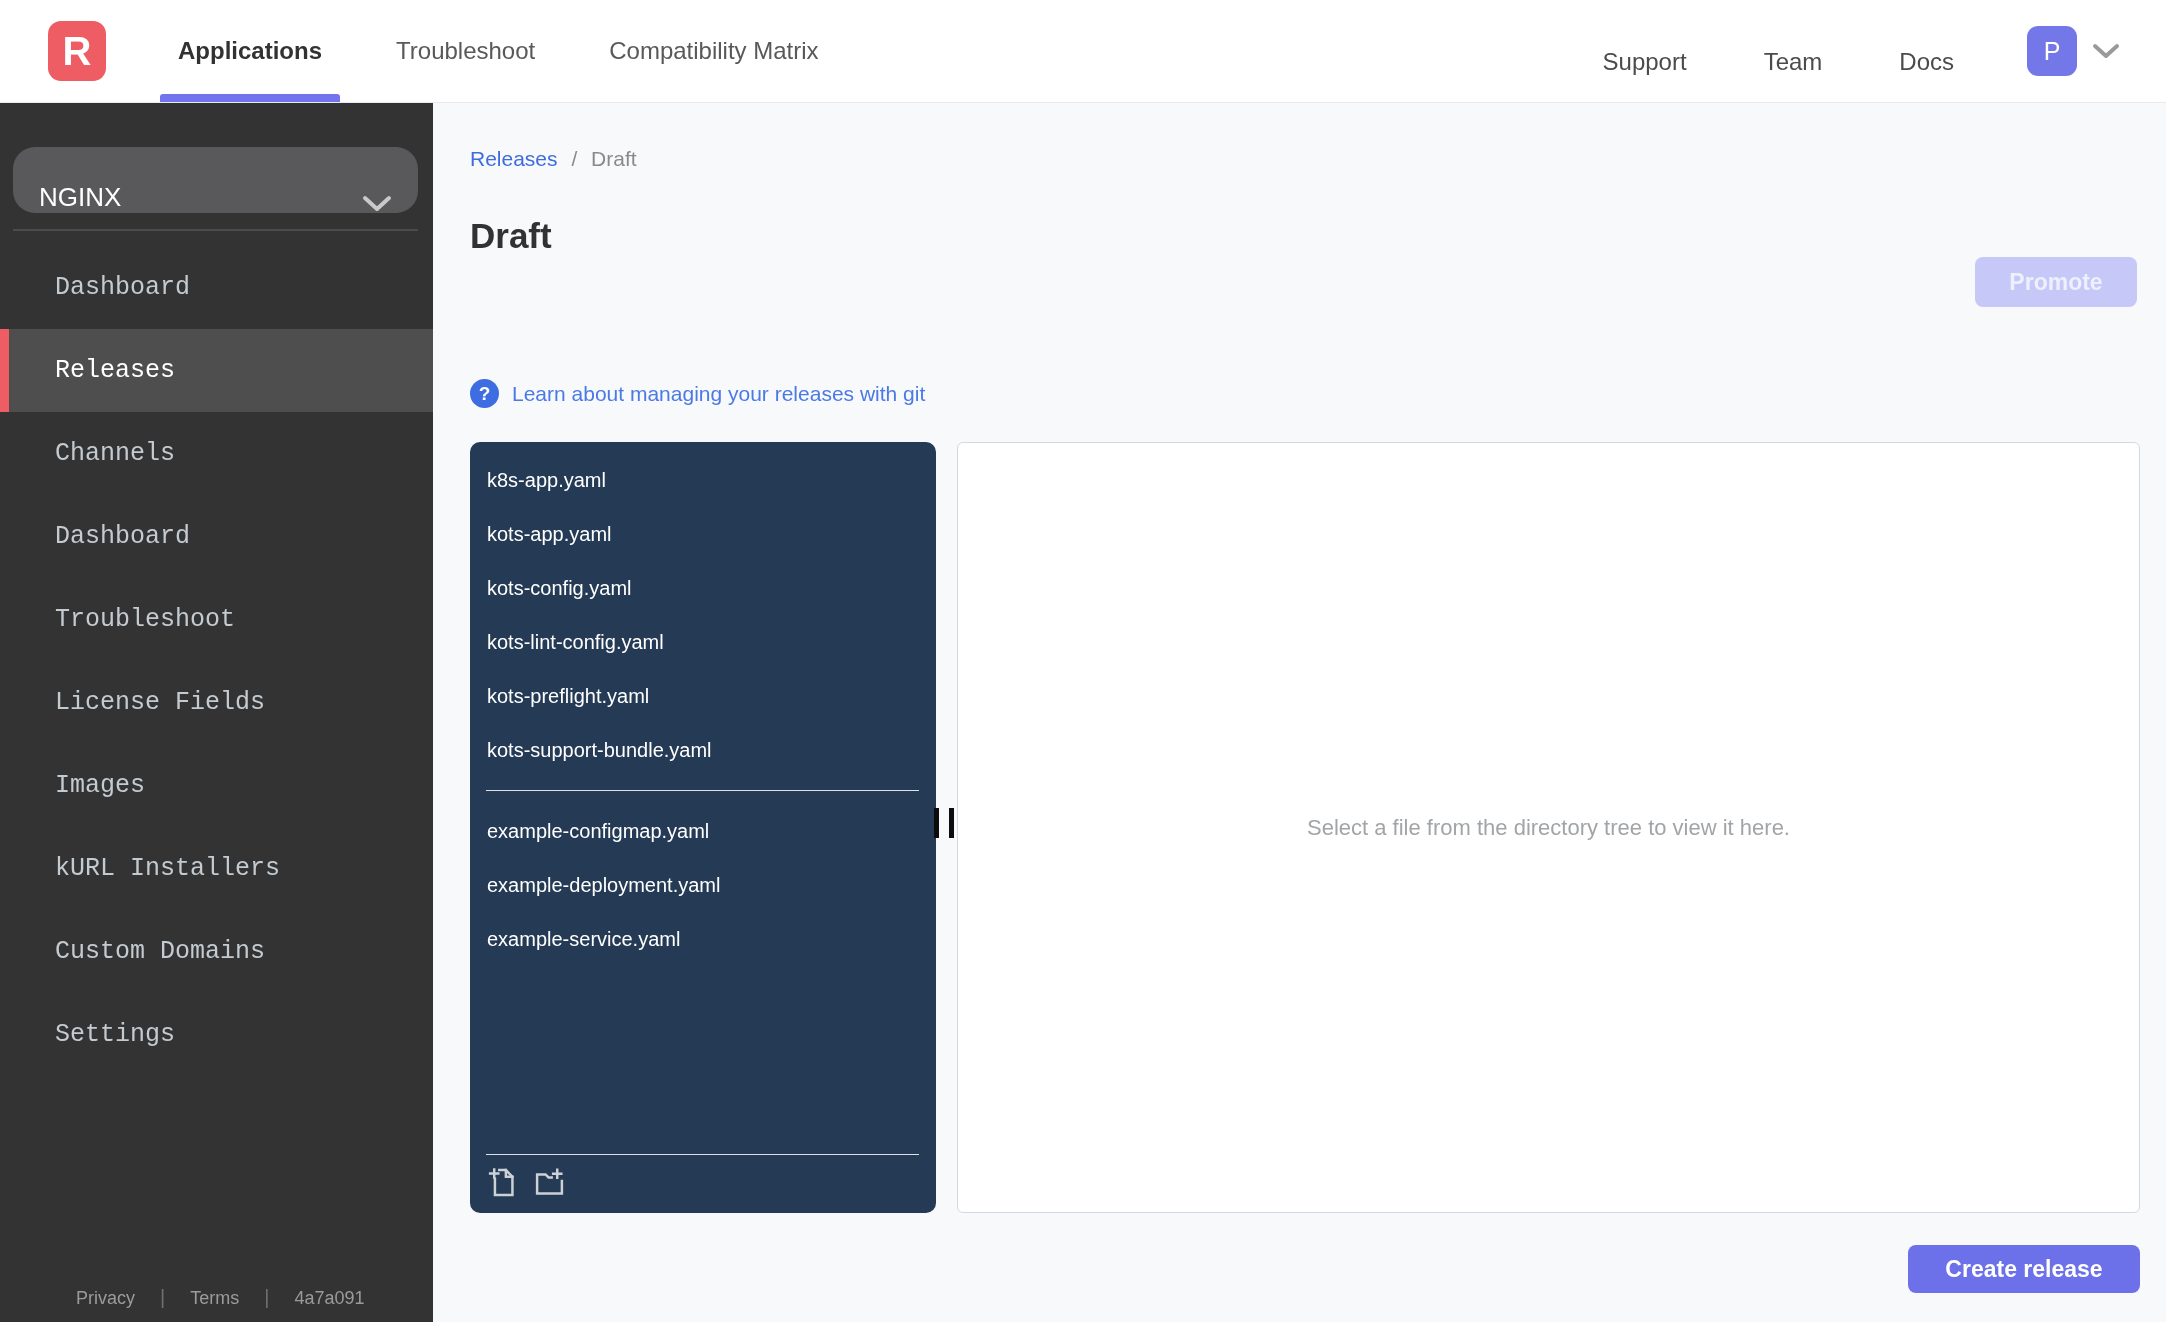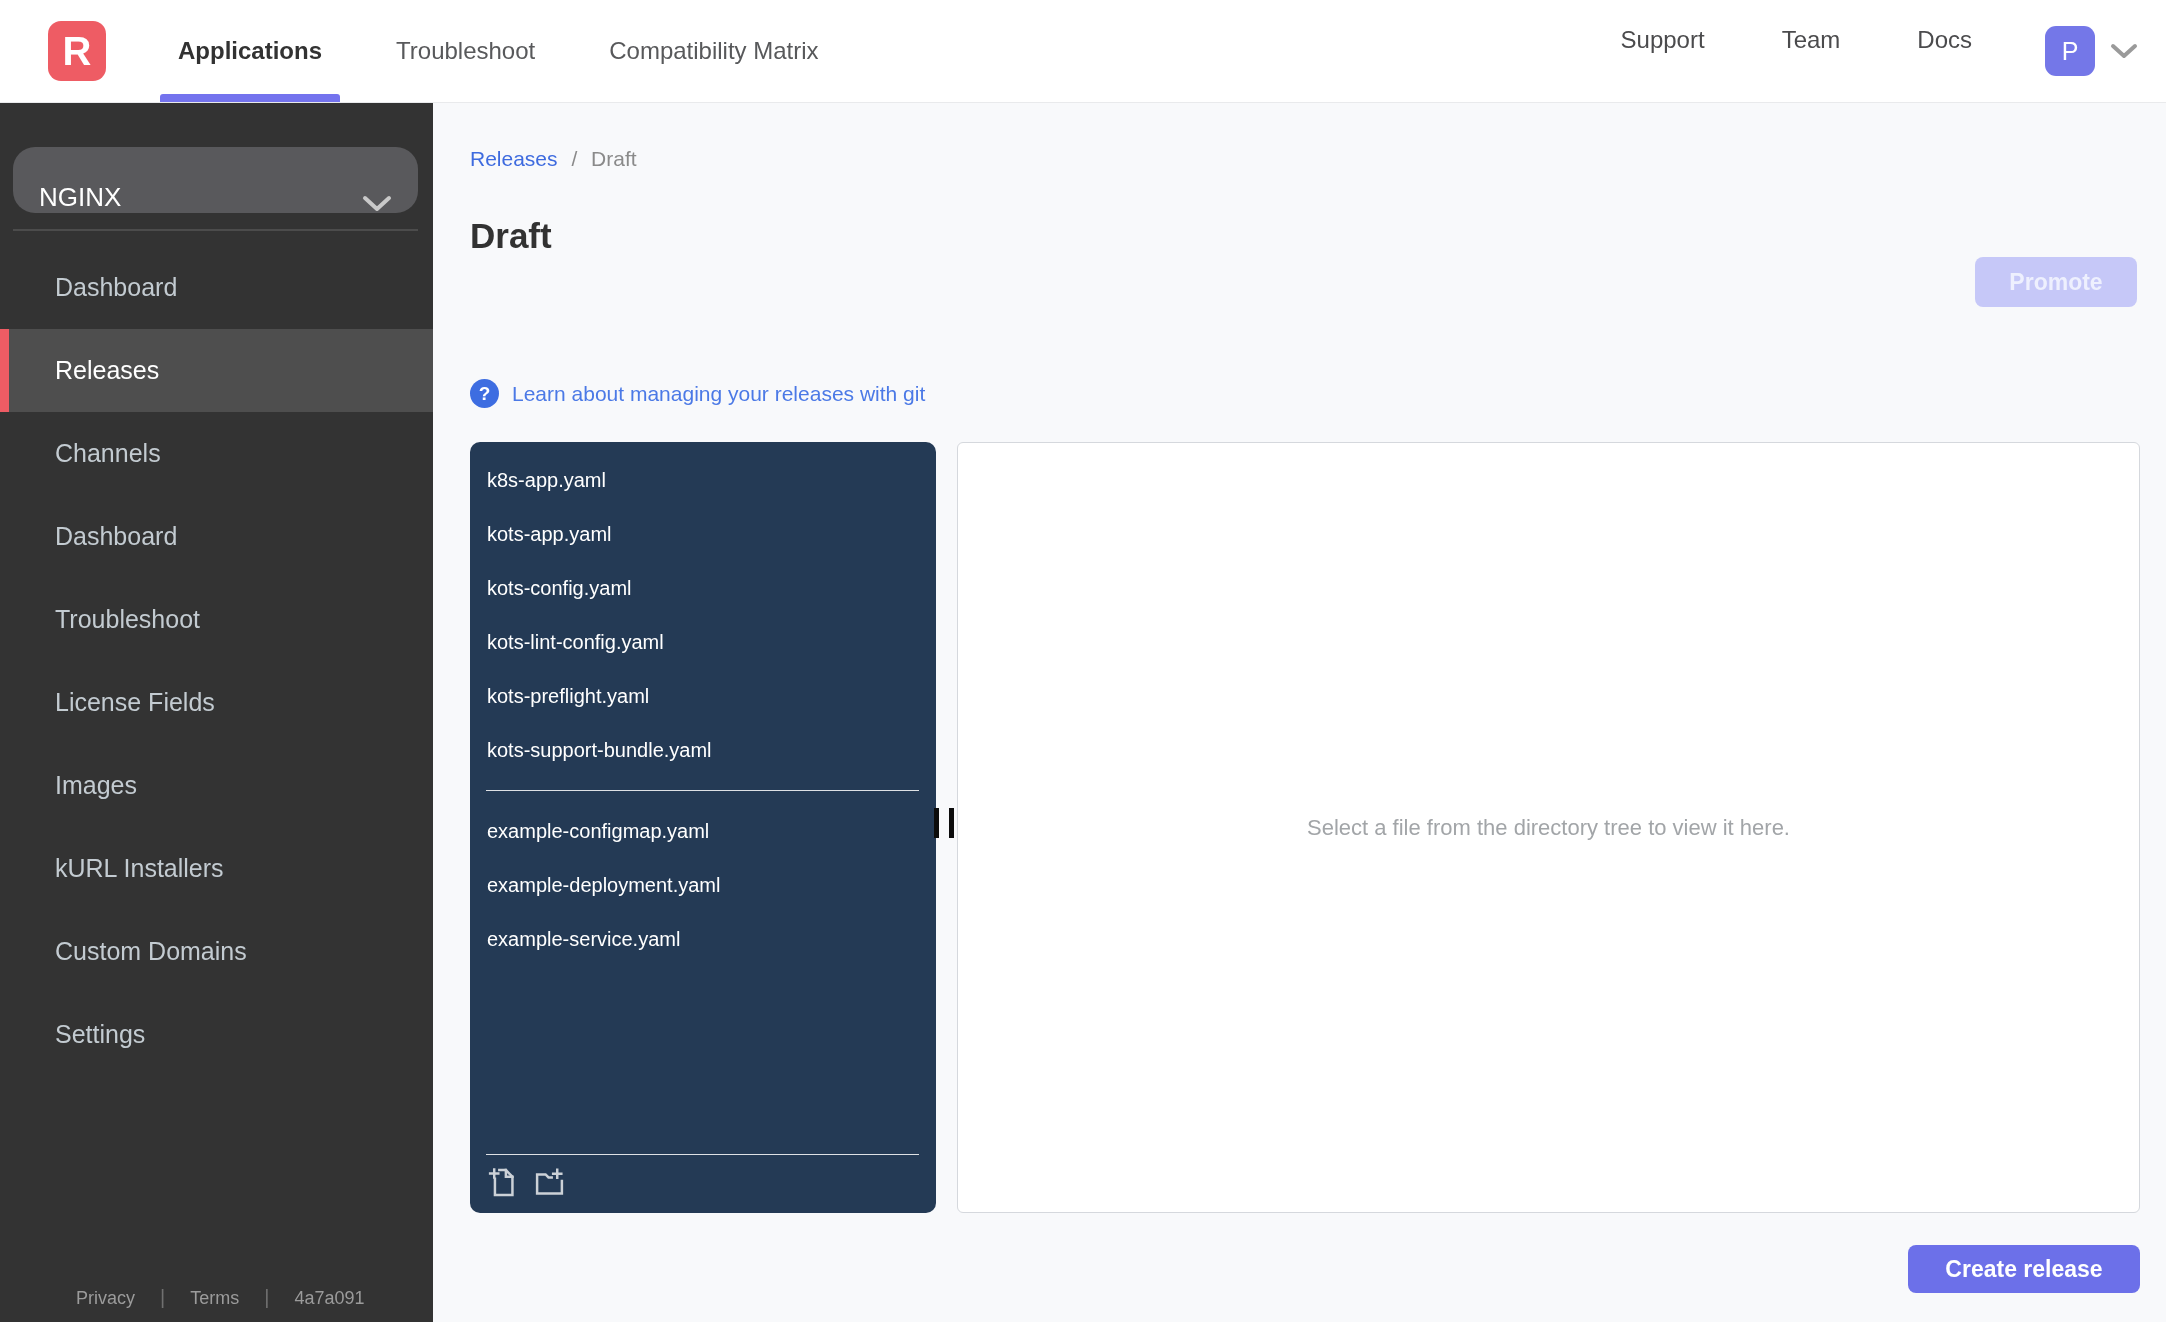--- a/index.html
+++ b/index.html
@@ -11,36 +11,36 @@
   .topnav { position:absolute; top:0; left:0; width:2166px; height:103px; background:#ffffff;
             border-bottom:1px solid #e9eaec; display:flex; align-items:center; z-index:10; }
   .logo { width:58px; height:60px; margin-left:48px; background:#ee5c64; border-radius:13px;
           color:#ffffff; font-weight:bold; font-size:40px; display:flex; align-items:center; justify-content:center; }
   .tabs { display:flex; margin-left:54px; height:100%; gap:38px; }
   .tab { position:relative; padding:0 18px; height:100%; display:flex; align-items:center;
          font-size:24px; color:#58595b; cursor:pointer; white-space:nowrap; }
   .tab.active { font-weight:bold; color:#323232; }
   .tab.active::after { content:""; position:absolute; left:0; right:0; bottom:0; height:8px;
                        background:#7473ee; border-radius:3px 3px 0 0; }
-  .nav-right { margin-left:auto; display:flex; align-items:flex-start; padding-right:28px; }
+  .nav-right { margin-left:auto; display:flex; align-items:flex-end; padding-right:46px; }
   .nav-links { display:flex; align-items:center; gap:77px; }
   .nav-link { font-size:24px; color:#4b4b4d; }
   .user-menu { display:flex; align-items:center; gap:15px; margin-left:73px; cursor:pointer; }
   .avatar { width:50px; height:50px; border-radius:11px; background:#7477e8; color:#ffffff;
             font-size:25px; display:flex; align-items:center; justify-content:center; }
   .chev svg { display:block; }
 
   
   .sidebar { position:absolute; top:103px; left:0; bottom:0; width:433px; background:#333333; }
   .app-selector { margin:44px 15px 0 13px; height:66px; background:#59595c; border-radius:22px;
                   display:flex; align-items:flex-end; padding:0 26px; cursor:pointer; }
   .app-selector-label { color:#ffffff; font-size:26px; }
   .app-selector .chev { margin-left:auto; }
   .sidebar-divider { height:2px; background:#4c4c4c; margin:16px 15px 0 13px; }
-  .side-nav { margin-top:15px; }
+  .side-nav { margin-top:15px;font-family:Liberation Mono, monospace; }
   .side-item { height:83px; display:flex; align-items:center; padding-left:55px;
                font-size:25px; color:#c3cbd1; cursor:pointer; }
   .side-item.active { background:#4e4e4e; color:#ffffff; border-left:9px solid #ee5c64; padding-left:46px; }
   .sidebar-footer { position:absolute; bottom:13px; left:76px; display:flex; align-items:flex-end;
                     gap:25px; font-size:18px; color:#9b9b9b; }
   .sidebar-footer .sep { color:#707070; font-size:20px; }
   .sidebar-footer a { color:#9b9b9b; }
 
   
   .main { position:absolute; left:433px; top:103px; right:0; bottom:0; }

